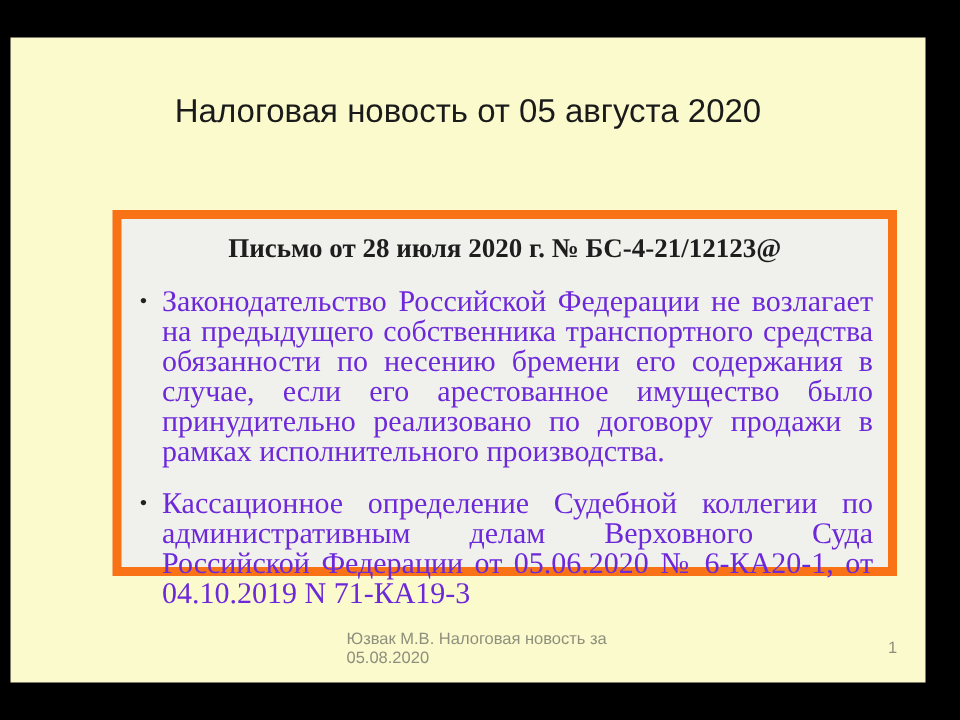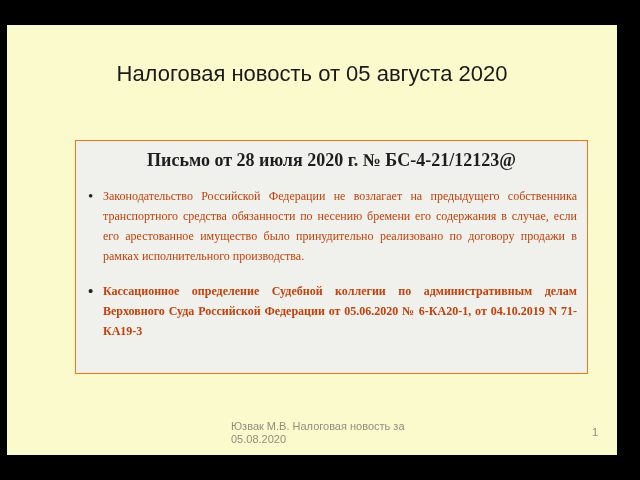--- a/index.html
+++ b/index.html
@@ -33,21 +33,21 @@
     color: #1A1A1A;
     font-family: "Liberation Sans", sans-serif;
   }
   .content-box {
     position: absolute;
     left: 68px;
     top: 115px;
     width: 511px;
     height: 232px;
     background: #F0F1EC;
-    border: 1px solid #f97316;
+    border: 6px solid #f97316;
     box-sizing: content-box;
   }
   .box-heading {
     margin: 7px 8px 0 8px;
     text-align: center;
     font-family: "Liberation Serif", serif;
     font-weight: bold;
     font-size: 18px;
     line-height: 24px;
     color: #1E1E1E;
@@ -55,27 +55,26 @@
   .box-bullets {
     list-style: none;
     margin: 14px 0 0 10px;
     padding: 0 10px 0 0;
   }
   .box-bullets li {
     position: relative;
     padding-left: 17px;
     text-align: justify;
     font-family: "Liberation Serif", serif;
-    font-size: 12px;
+    font-size: 20px;
     line-height: 20px;
-    color: #c2410c;
+    color: #6d28d9;
   }
   .box-bullets li + li {
     margin-top: 15px;
-    font-weight: bold;
   }
   .box-bullets li::before {
     content: "\2022";
     position: absolute;
     left: 2px;
     top: 0;
     font-size: 15px;
     color: #222222;
   }
   .slide-footer {

